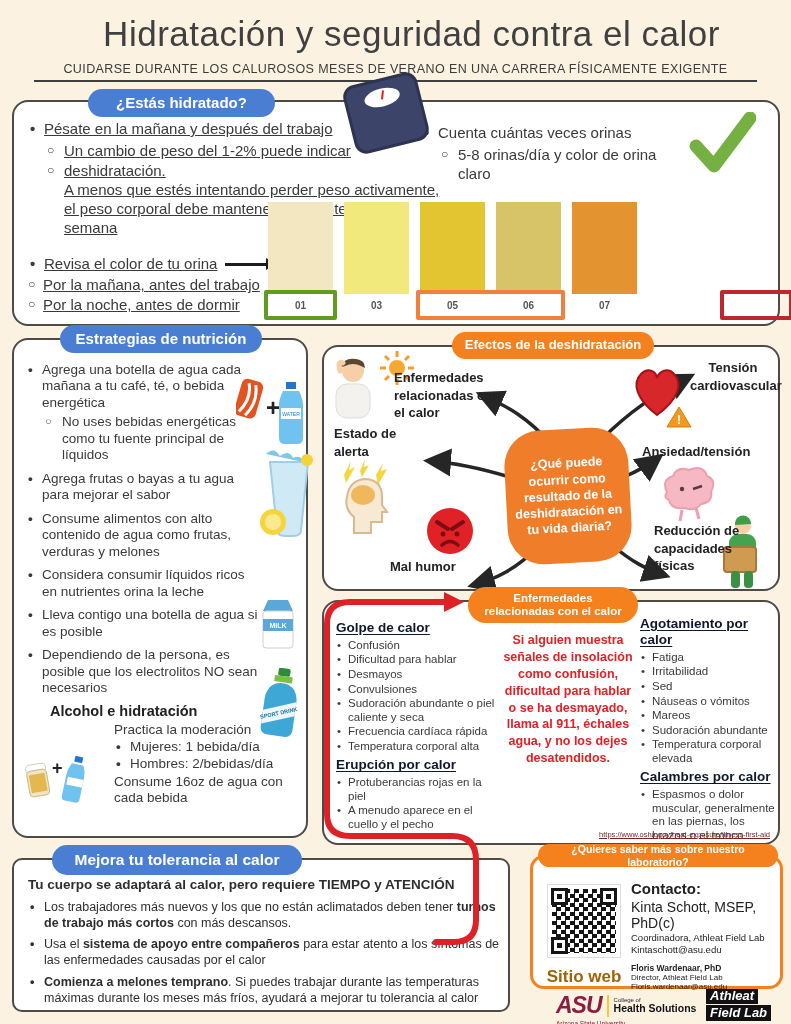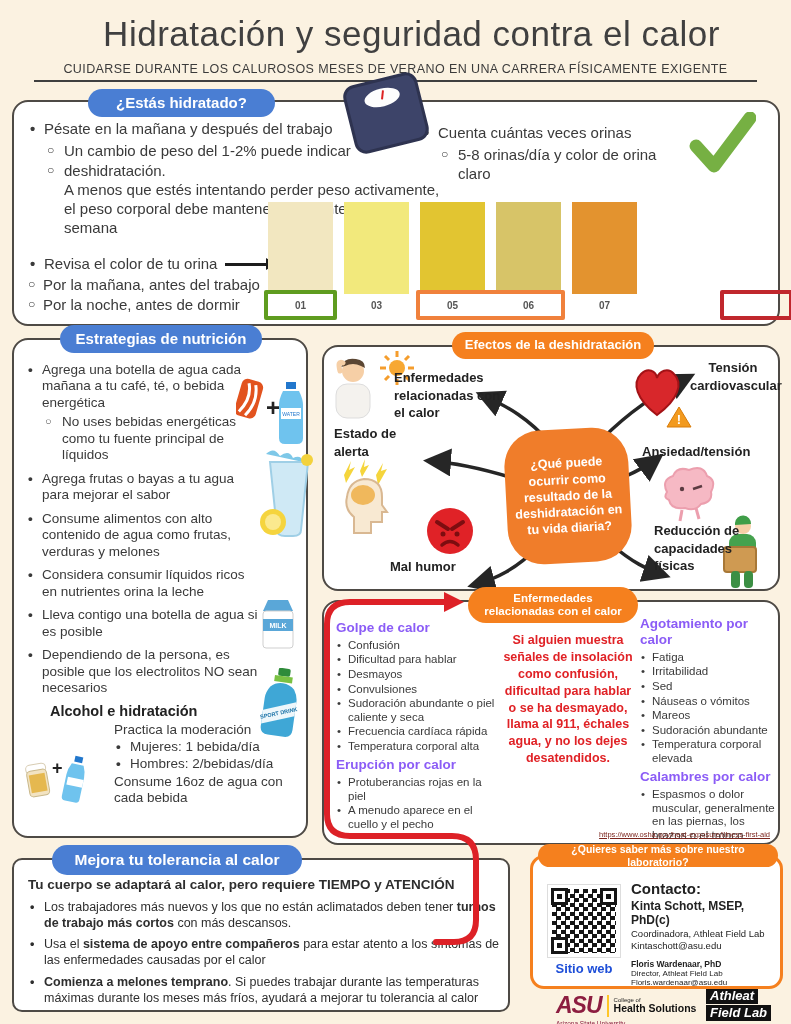--- a/index.html
+++ b/index.html
@@ -36,21 +36,21 @@
   .blt { list-style:none; margin:0; padding:0; }
   .blt li { position:relative; padding-left:16px; margin-bottom:3px; }
   .blt li.m::before { content:"•"; position:absolute; left:2px; font-weight:bold; }
   .blt li.s { padding-left:36px; margin-bottom:1px; }
   .blt li.s::before { content:"○"; position:absolute; left:19px; top:1px; font-size:.8em; }
   .blt li.note { padding-left:36px; }
   .blt li.s2 { padding-left:15px; margin-bottom:1px; }
   .blt li.s2::before { content:"○"; position:absolute; left:0; top:1px; font-size:.8em; }
 
   
-  .hyd-left { left:14px; top:18px; width:420px; font-size:15px; line-height:1.25; }
+  .hyd-left { left:14px; top:18px; width:420px; font-size:15px; line-height:1.25;text-decoration:underline; }
   .hyd-right { left:408px; top:22px; width:250px; font-size:15px; line-height:1.25; }
   .gap14 { height:14px; }
   .long-arrow { display:inline-block; position:relative; width:42px; height:3px; background:#1c1c1c; vertical-align:middle; margin-left:8px; }
   .long-arrow::after { content:""; position:absolute; right:-9px; top:-5px; border-left:10px solid #1c1c1c; border-top:6.5px solid transparent; border-bottom:6.5px solid transparent; }
 
   
   .uchart { left:254px; top:100px; width:523px; height:120px; }
   .uswatches { display:flex; gap:11px; }
   .usw { width:65px; }
   .usw .c { height:92px; }
@@ -77,43 +77,43 @@
 
   
   .fx-label { position:absolute; font-weight:bold; color:#222; font-size:13px; line-height:1.35; z-index:4; }
   #fx-center { position:absolute; left:182px; top:82px; width:124px; height:134px; background:#F07D2A; border-radius:36px; transform:rotate(-3deg); display:flex; align-items:center; justify-content:center; text-align:center; color:#fff; font-weight:bold; font-size:12.5px; line-height:1.3; padding:8px; z-index:3; }
   .fx-ic { position:absolute; z-index:2; }
 
   
   .hl { list-style:none; margin:0 0 4px 0; padding:0; }
   .hl li { position:relative; padding-left:12px; margin-bottom:1px; }
   .hl li::before { content:"•"; position:absolute; left:1px; }
-  .ill-h { font-size:13.5px; font-weight:bold; color:#8b5cf6; text-underline-offset:2px; margin:0 0 3px 0; }
+  .ill-h { font-size:13.5px; font-weight:bold; color:#0f172a; text-decoration:underline; text-underline-offset:2px; margin:0 0 3px 0; }
   .ill-col1 { left:12px; top:18px; width:164px; font-size:11.5px; line-height:1.18; }
   .ill-col2 { left:176px; top:30px; width:136px; font-size:12.5px; line-height:1.35; font-weight:bold; color:#E02125; text-align:center; }
   .ill-col3 { left:316px; top:14px; width:138px; font-size:11.5px; line-height:1.18; }
   .ill-link { right:8px; bottom:4px; font-size:7.5px; color:#7b241c; text-decoration:underline; }
 
   
   .tol-body { left:14px; top:16px; width:472px; font-size:12.5px; line-height:1.3; color:#2e2e2e; }
   .tol-intro { font-weight:bold; font-size:13.5px; margin-bottom:5px; }
   .tol-body .blt li { margin-bottom:5px; }
   .tol-body b { font-weight:bold; }
 
   
   .qr-wrap { left:12px; top:26px; width:78px; text-align:center; }
   .qr { position:relative; width:74px; height:74px; margin:0 auto; background:#fff; border:1px solid #ddd; }
   .qr .mod { position:absolute; inset:4px; background-image:repeating-conic-gradient(#151515 0% 25%, #ffffff 0% 50%); background-size:9px 9px; }
   .qr .f { position:absolute; width:17px; height:17px; background:#fff; border:3px solid #151515; }
   .qr .f::after { content:""; position:absolute; left:3px; top:3px; width:5px; height:5px; background:#151515; }
   .qr .f1 { left:3px; top:3px; } .qr .f2 { right:3px; top:3px; } .qr .f3 { left:3px; bottom:3px; }
-  .qr-label { font-size:13px; font-weight:bold; color:#1d4ed8; margin-top:3px; }
+  .qr-label { font-size:17px; font-weight:bold; color:#a16207; margin-top:9px; }
   .con-block { left:98px; top:22px; width:150px; color:#222; }
   .con-title { font-size:15px; font-weight:bold; }
-  .p1-name { font-size:12px; font-weight:bold; margin-top:2px; }
+  .p1-name { font-size:14px; font-weight:normal; margin-top:2px; }
   .p1-role, .p1-mail { font-size:9.5px; margin-top:1px; }
   .p2-name { font-size:8.5px; font-weight:bold; margin-top:8px; }
   .p2-role, .p2-mail { font-size:8px; }
 
   
   .asu { left:556px; top:992px; }
   .asu-row { display:flex; align-items:center; gap:5px; }
   .asu-acronym { font-size:23px; font-weight:900; color:#8C1D40; font-style:italic; letter-spacing:-1px; }
   .asu-bar { width:2px; height:22px; background:#FFC627; }
   .asu-col { display:flex; flex-direction:column; line-height:1.05; }

